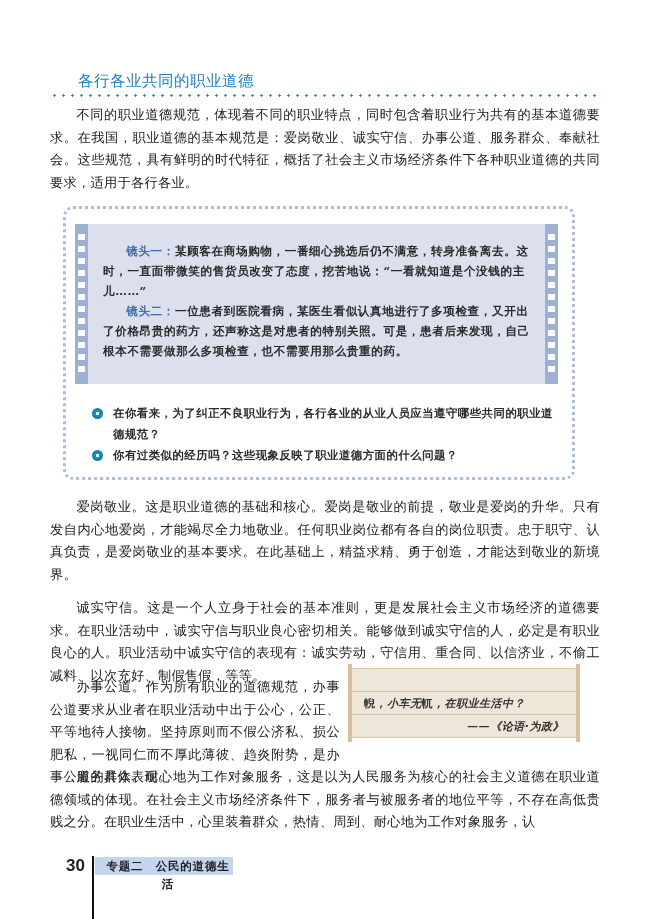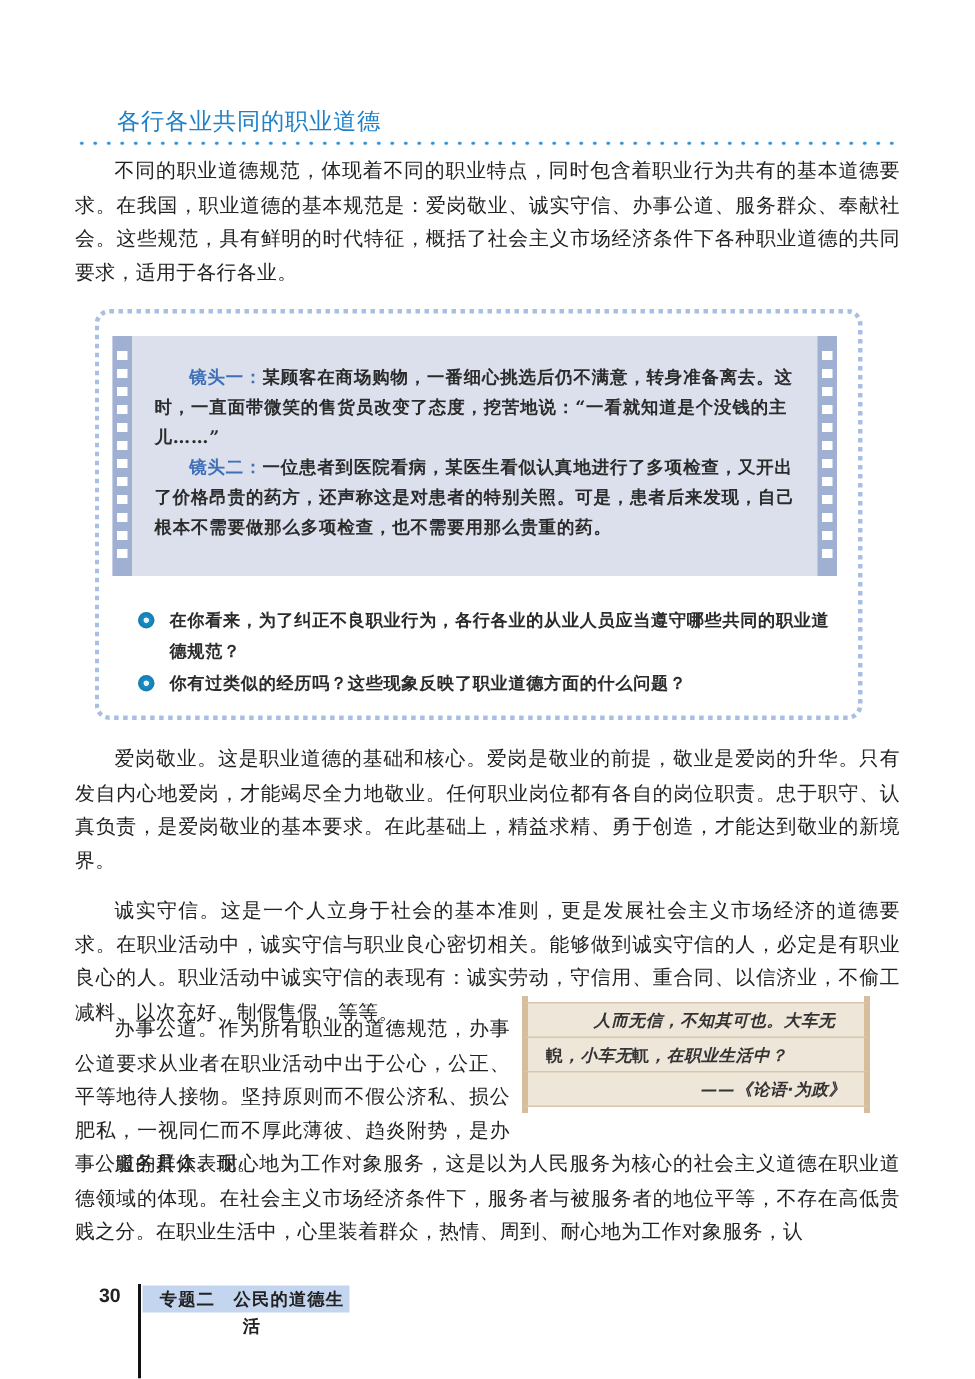--- a/index.html
+++ b/index.html
@@ -78,21 +78,21 @@
     .quote-rod.left { left: -2px; }
     .quote-rod.right { right: -2px; }
     .quote-rule { position: absolute; left: 0; width: 228px; height: 1px; background: #d8c5aa; }
     .quote-line {
       position: absolute; font-style: italic; font-size: 11px; color: #333;
       font-family: "DejaVu Sans", "Liberation Sans", sans-serif; letter-spacing: 0.5px;
     }
     .quote-line b { font-style: normal; }
 
     
-    .page-number { left: 66px; top: 856px; font-size: 13px; color: #222; font-family: "Liberation Sans", sans-serif; }
+    .page-number { left: 66px; top: 856px; font-size: 17px; color: #222; font-family: "Liberation Sans", sans-serif; }
     .footer-rule { left: 92px; top: 856px; width: 2px; height: 63px; background: #111; }
     .footer-tag {
       left: 95px; top: 857px; width: 138px; height: 18px; background: #c4d6ef;
       font-size: 11.5px; line-height: 18px; color: #222; padding-left: 8px; box-sizing: border-box;
       letter-spacing: 0.8px;
       text-align: center;
     }
   </style>
 </head>
 <body>
@@ -166,20 +166,19 @@
   <p>服务群众。耐心地为工作对象服务，这是以为人民服务为核心的社会主义道德在职业道德领域的体现。在社会主义市场经济条件下，服务者与被服务者的地位平等，不存在高低贵贱之分。在职业生活中，心里装着群众，热情、周到、耐心地为工作对象服务，认</p>
 </div>
 
 <div class="abs quote-box">
   <div class="quote-rod left"></div>
   <div class="quote-rod right"></div>
   <div class="quote-rule" style="top:0;"></div>
   <div class="quote-rule" style="top:23px;"></div>
   <div class="quote-rule" style="top:46px;"></div>
   <div class="quote-rule" style="top:69px;"></div>
-  <div class="quote-line" style="left:46px; top:5px;">人而无信，不知其可也。大车无</div>
   <div class="quote-line" style="left:14px; top:28px;"><b>輗</b><span>，小车无</span><b>軏</b><span>，在职业生活中？</span></div>
   <div class="quote-line" style="right:14px; top:51px;margin-left:20px;">——《论语·为政》</div>
 </div>
 
 <div class="abs page-number">30</div>
 <div class="abs footer-rule"></div>
 <div class="abs footer-tag">专题二　公民的道德生活</div>
 
 </body></html>

